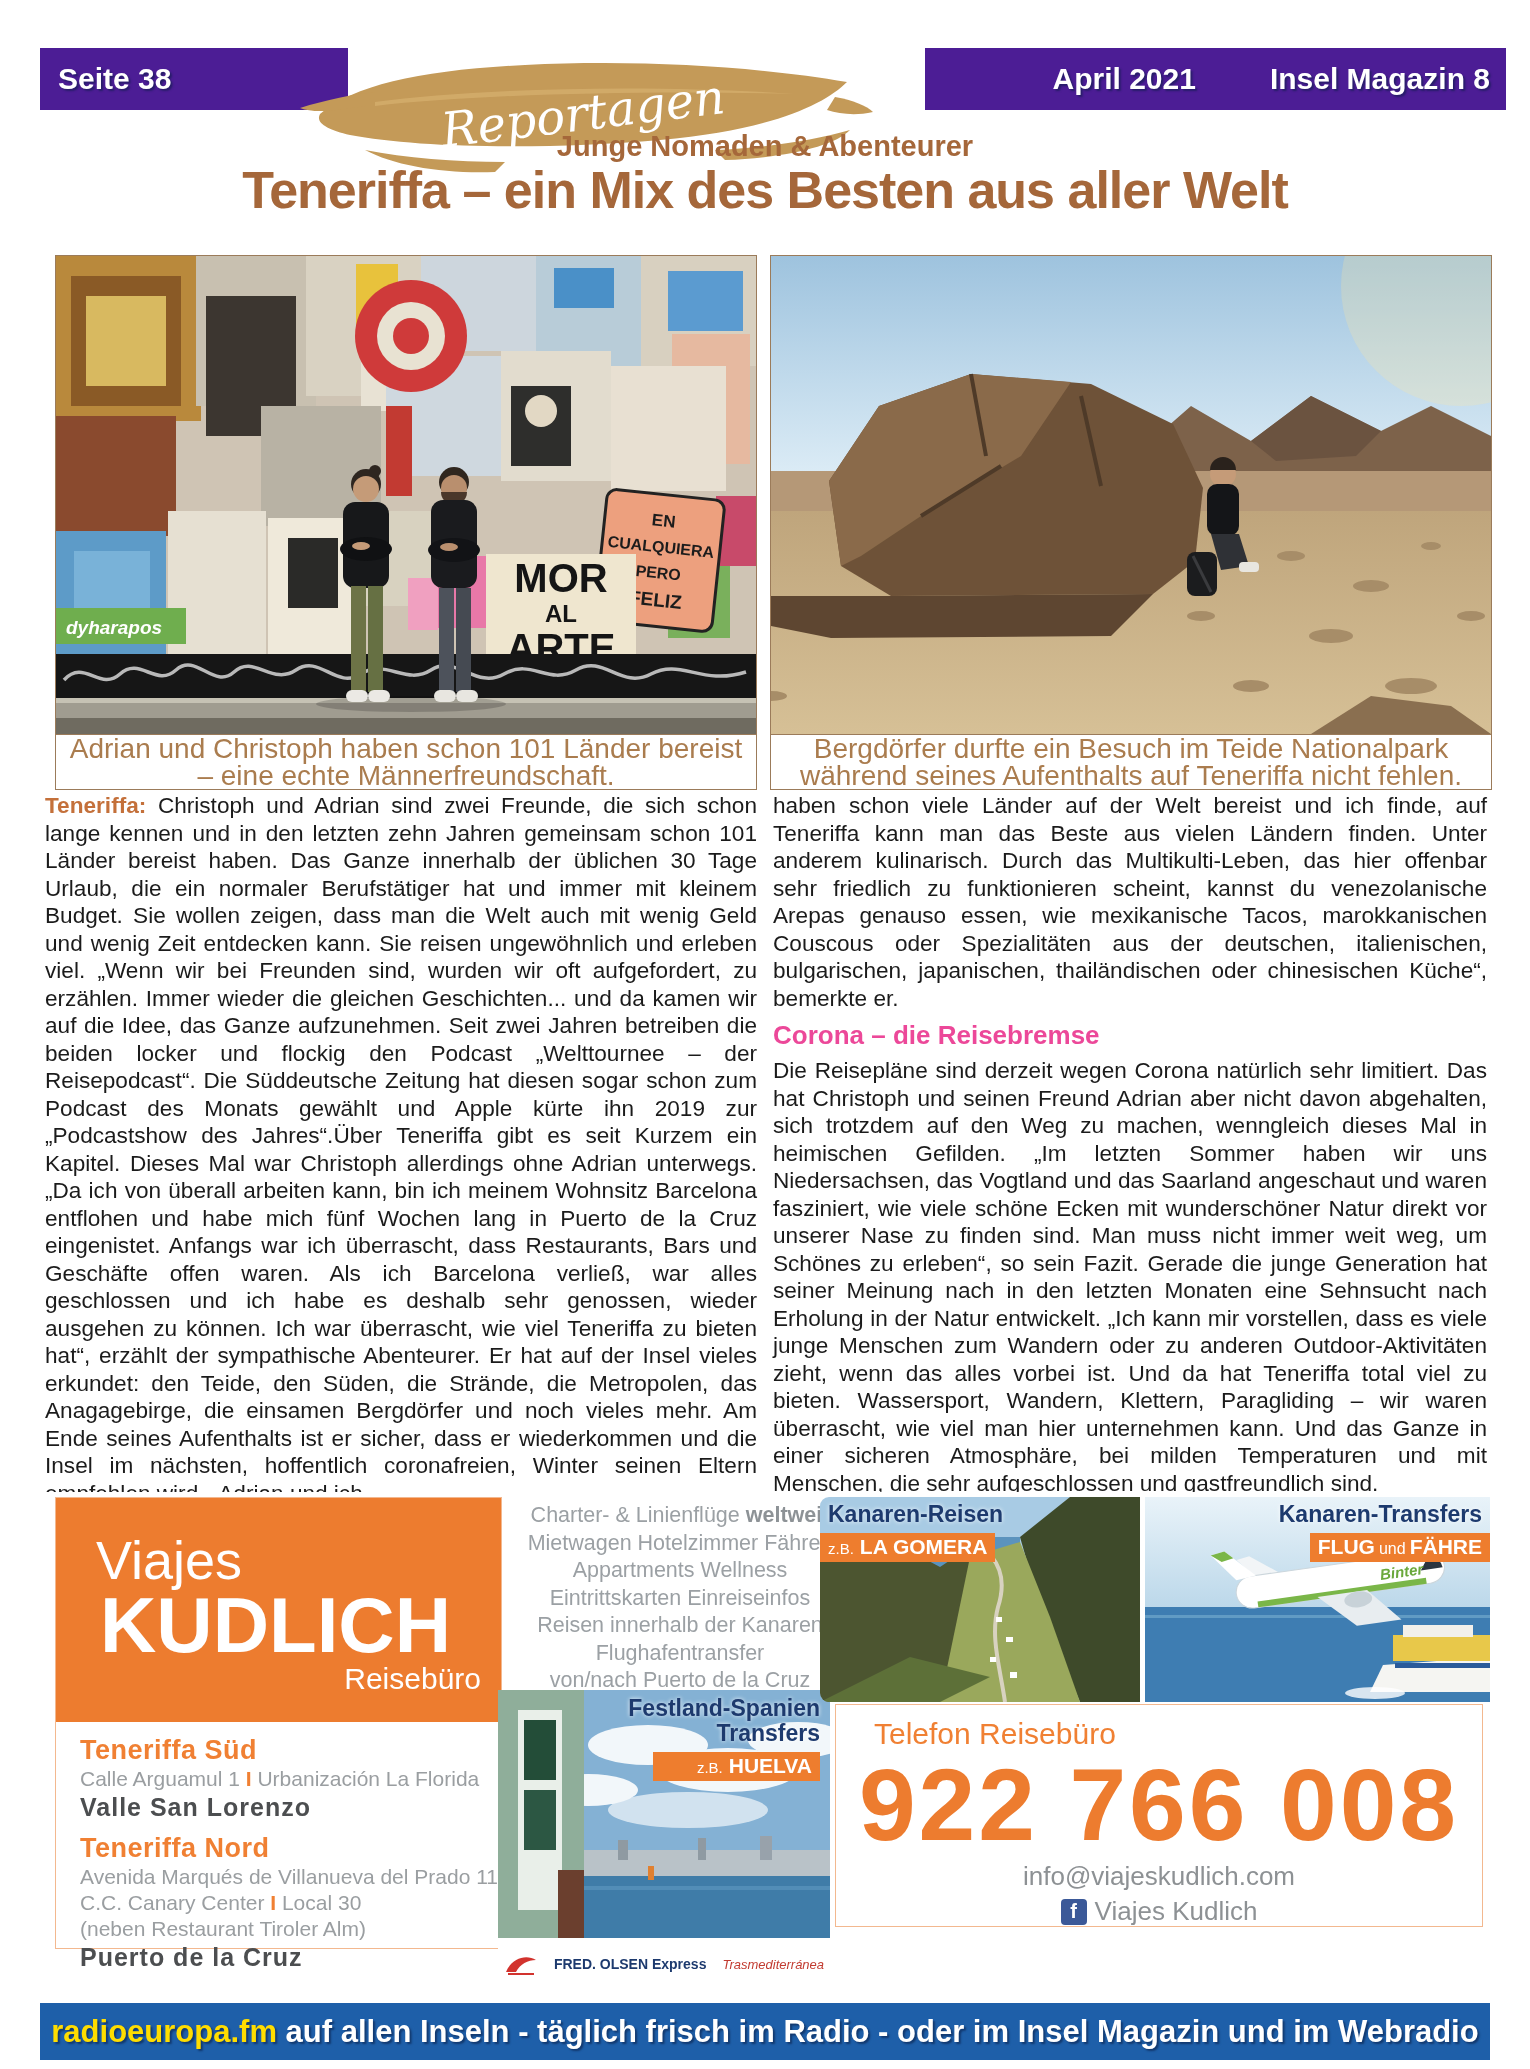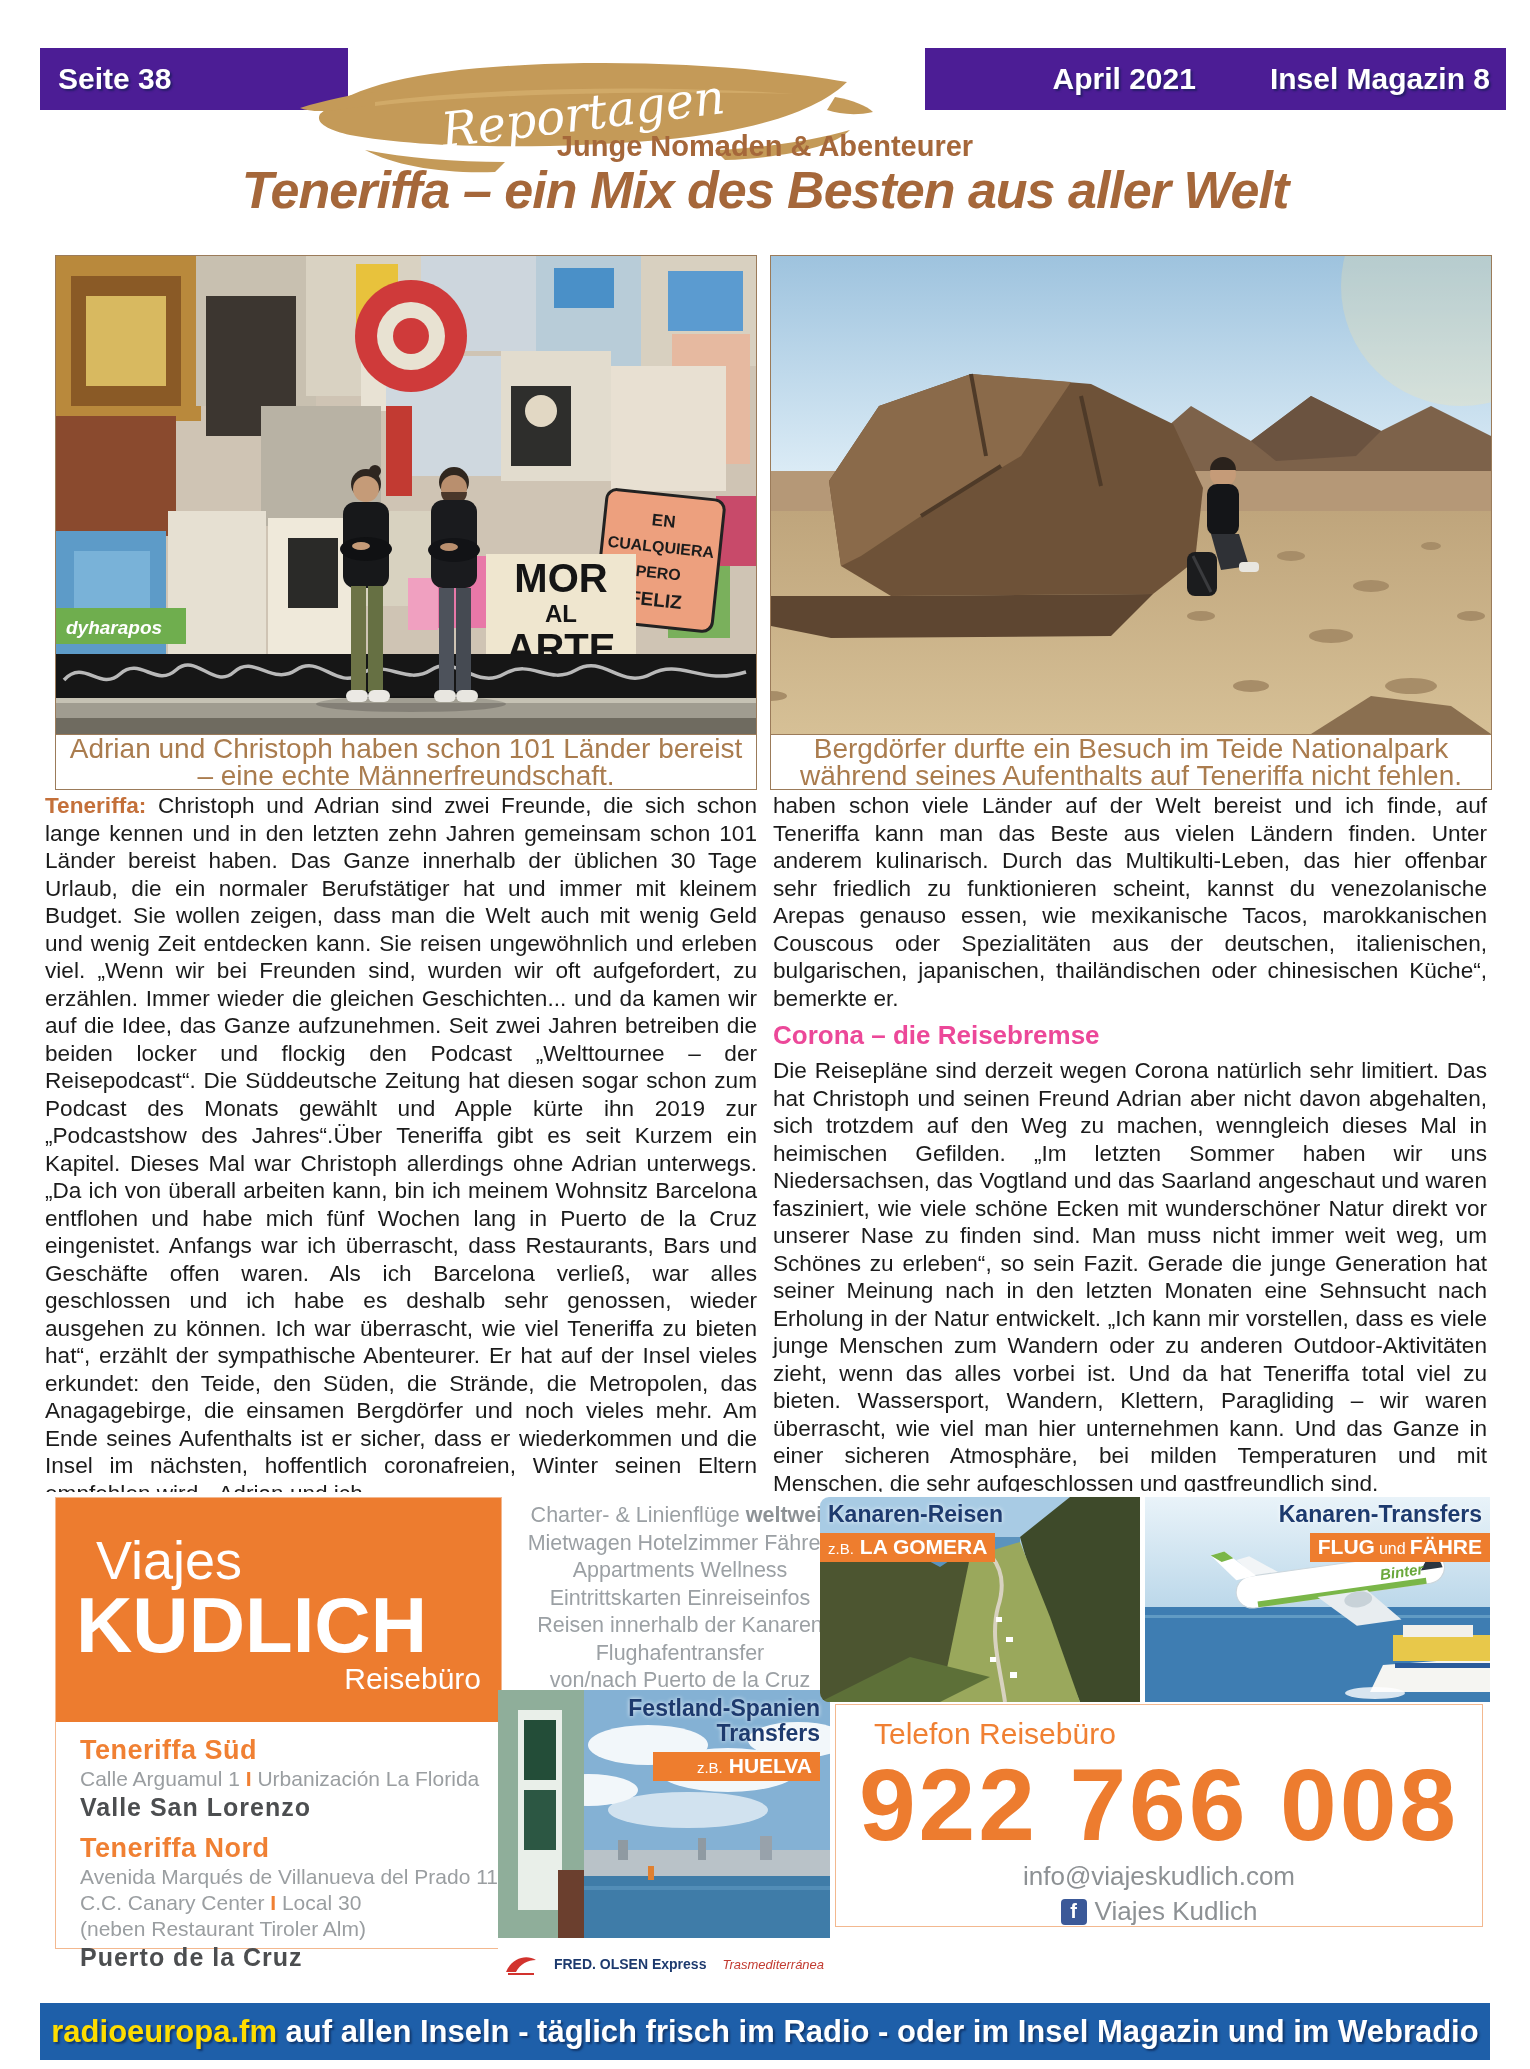--- a/index.html
+++ b/index.html
@@ -8,39 +8,39 @@
   .abs{position:absolute;}
 
   
   .hdr-box{background:#4c1d95;height:62px;display:flex;align-items:center;color:#fff;
            font-weight:bold;font-size:30px;text-shadow:2px 2px 2px rgba(10,30,70,.55);}
   .hdr-left{left:40px;top:48px;width:290px;padding-left:18px;}
   .hdr-right{left:925px;top:48px;width:565px;justify-content:flex-end;gap:74px;padding-right:16px;}
 
   .kicker{left:0;top:130px;width:100%;text-align:center;font-weight:bold;font-size:29px;color:#a5673a;}
   .title{left:0;top:160px;width:100%;text-align:center;font-weight:bold;font-size:52px;
-         letter-spacing:-1px;color:#a5673a;font-style:italic;}
+         letter-spacing:-1px;color:#a5673a;}
 
   
   .photo-frame{border:1px solid #9b7b5a;background:#fff;}
   .photo-frame svg{display:block;}
   .caption{border-top:1px solid #9b7b5a;background:#fff;color:#aa7c4e;font-size:28px;line-height:27px;
            text-align:center;height:54px;display:flex;flex-direction:column;justify-content:center;padding:0 12px;}
 
   
   .col{font-size:22.6px;line-height:27.5px;text-align:justify;}
   .lead{color:#c4703a;font-weight:bold;}
   .subhead{text-align:left;font-weight:bold;font-size:26px;color:#ec4899;margin:8px 0 6px 0;}
 
   
   .ad{background:#fff;}
   .ad-leftcol{left:15px;top:5px;width:445px;height:450px;border:1px solid #f3b88f;background:#fff;}
   .brand{background:#ed7c2f;height:224px;color:#fff;padding-top:34px;box-sizing:border-box;}
   .brand-l1{font-size:54px;padding-left:40px;font-weight:400;line-height:56px;}
-  .brand-l2{font-size:78px;font-weight:bold;padding-left:20px;line-height:74px;}
+  .brand-l2{font-size:78px;font-weight:bold;padding-left:44px;line-height:74px;}
   .brand-l3{font-size:30px;text-align:right;padding-right:20px;line-height:34px;}
   .addr{padding:12px 0 0 24px;}
   .addr-title{color:#f08033;font-weight:bold;font-size:27px;line-height:32px;letter-spacing:.5px;}
   .addr-line{color:#9a9ea1;font-size:21px;line-height:26px;}
   .addr-sep{color:#f08033;font-weight:bold;}
   .addr-city{color:#4c4e50;font-weight:bold;font-size:25px;line-height:30px;letter-spacing:1px;}
   .mt10{margin-top:10px;}
 
   .services{left:470px;top:2px;width:340px;text-align:center;color:#9ba0a4;font-size:21.5px;line-height:27.5px;padding-top:8px;}
   .svc-bold{font-weight:bold;color:#8d9296;}

